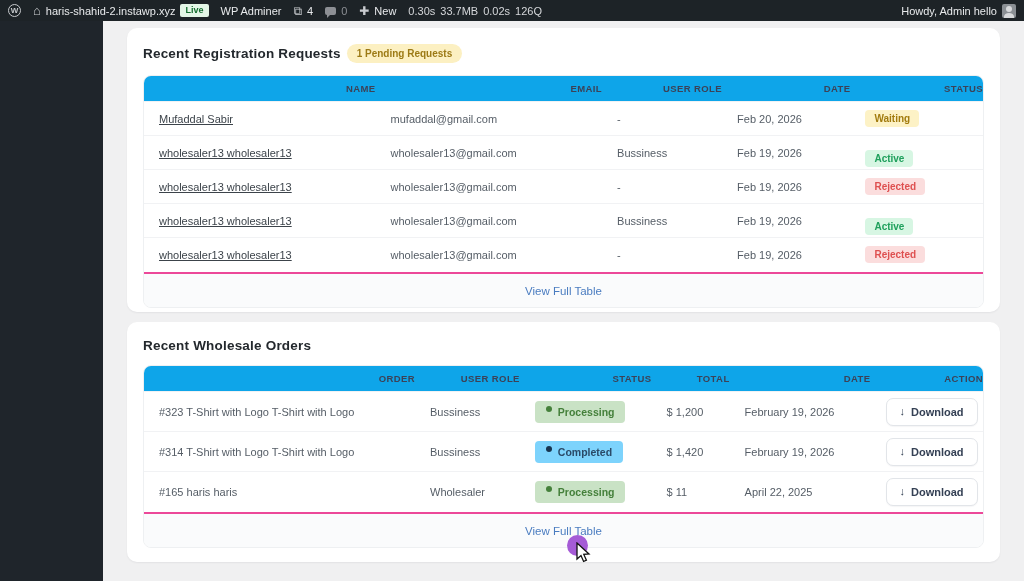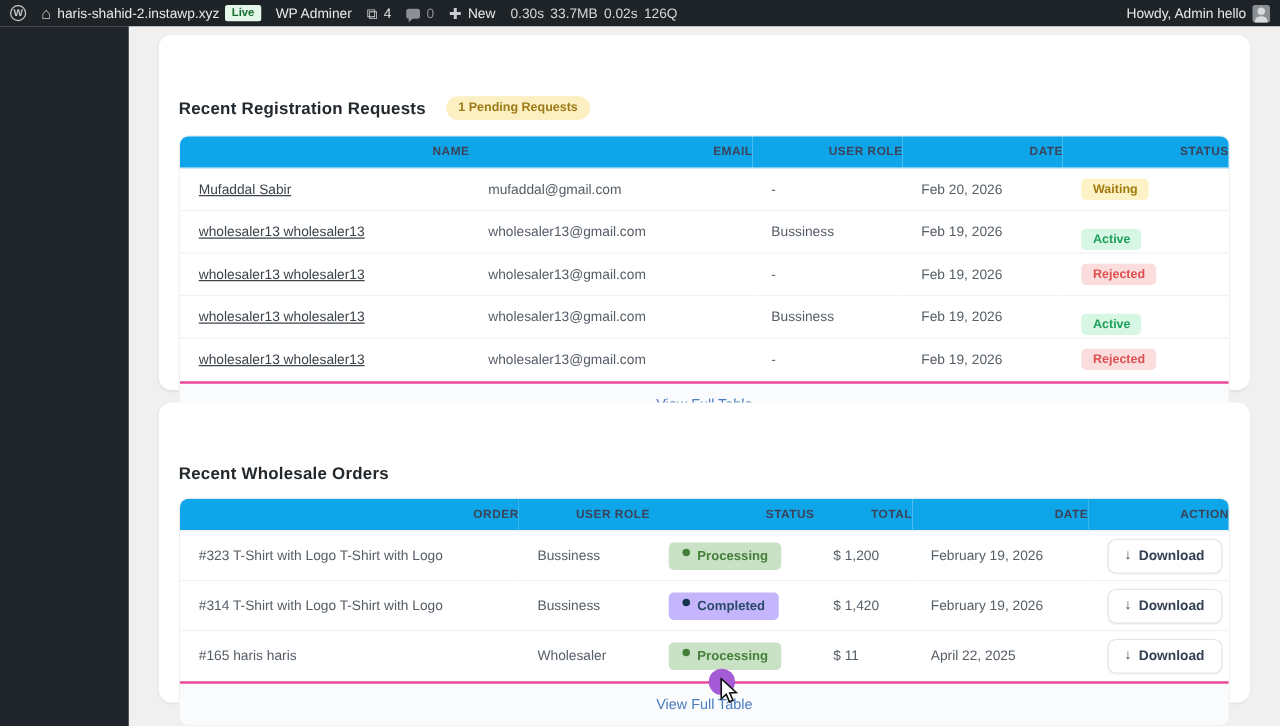--- a/index.html
+++ b/index.html
@@ -52,21 +52,21 @@
     background:#1f252b;
   }
 
   
   .card {
     position:absolute; left:127px; width:873px; background:#ffffff;
     border-radius:10px; box-shadow:0 1px 2px rgba(16,24,40,.06);
   }
   .card-1 { top:28px; height:284px; }
   .card-2 { top:322px; height:240px; }
-  .card-head { display:flex; align-items:center; gap:16px; padding:16px 16px 0 16px;margin-top:33px; }
+  .card-head { display:flex; align-items:center; gap:6px; padding:16px 16px 0 16px; }
   .card-title { font-size:13.5px; font-weight:bold; color:#23282d; letter-spacing:.2px; }
   .pending-badge {
     background:#fcf0c2; color:#9c7a15; font-size:10px; font-weight:bold;
     padding:4px 10px; border-radius:12px;
   }
 
   .tbl-wrap {
     margin:12px 16px 0 16px; border:1px solid #eef0f2; border-radius:8px; overflow:hidden;
   }
   table { width:100%; border-collapse:collapse; table-layout:fixed; }
@@ -96,21 +96,21 @@
   .badge-rejected { background:#fbdddd; color:#de5050; }
 
   
   .badge2 {
     display:inline-flex; align-items:flex-start; gap:6px; font-size:10.5px; font-weight:bold;
     padding:5px 11px; border-radius:4px;
   }
   .badge2 .dot { width:6px; height:6px; border-radius:50%; display:inline-block; }
   .badge-processing { background:#c9e2c5; color:#45803b; }
   .badge-processing .dot { background:#45803b; }
-  .badge-completed { background:#c4b5fd; color:#2a4a68; }
+  .badge-completed { background:#7dd3fc; color:#2a4a68; }
   .badge-completed .dot { background:#17344f; }
 
   .dl-btn {
     display:inline-flex; align-items:center; gap:6px;
     background:#fff; border:1px solid #e2e5e9; border-radius:7px;
     padding:7px 13px; font-size:11px; color:#344054; font-weight:bold;
     font-family:"Liberation Sans", sans-serif; cursor:pointer;
     box-shadow:0 1px 1px rgba(16,24,40,.04);
   }
   .dl-ico { font-size:11px; line-height:1; }

